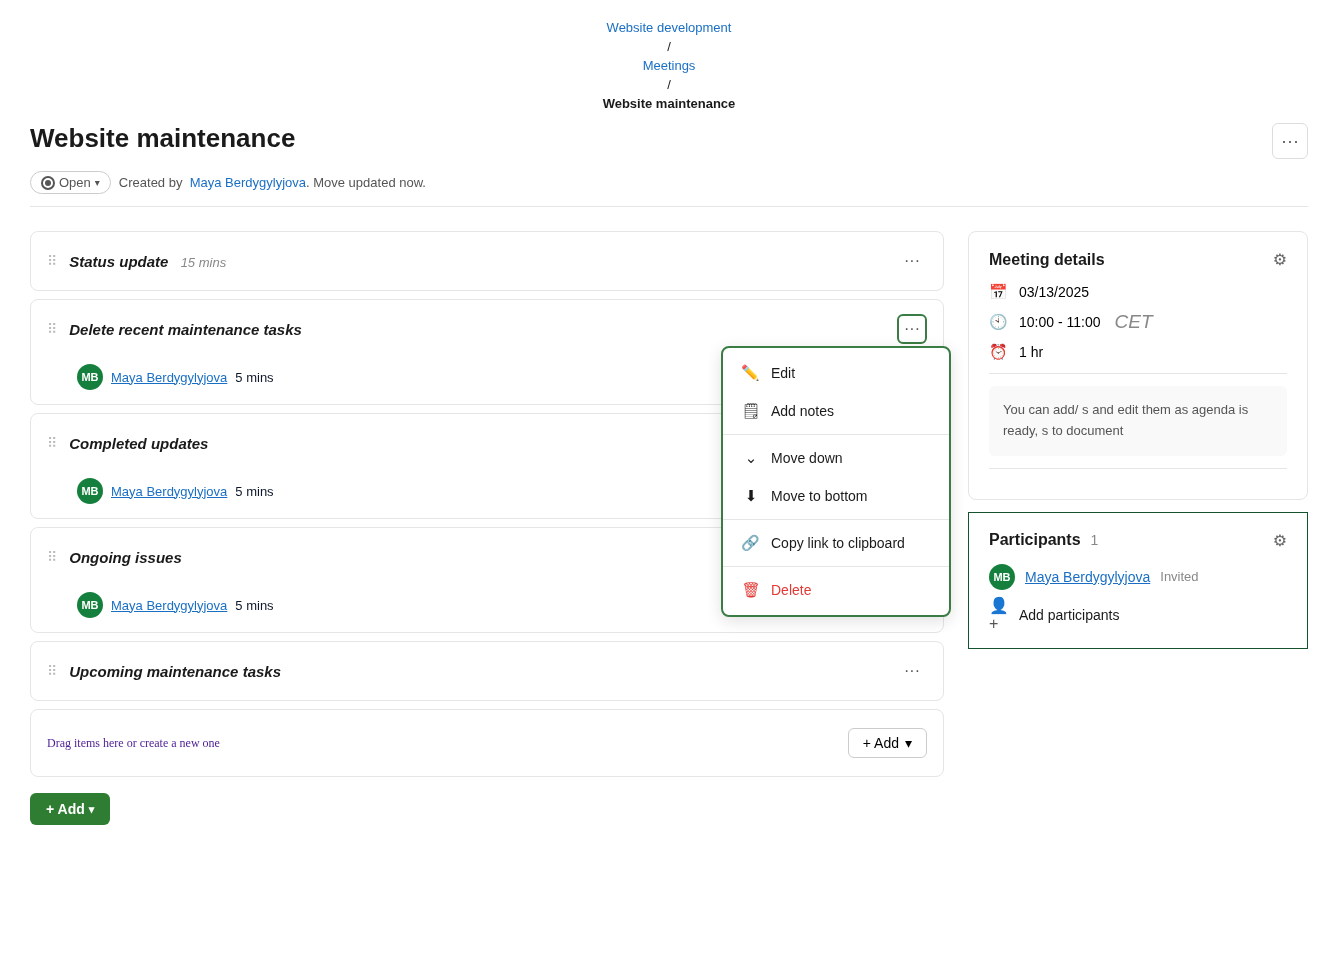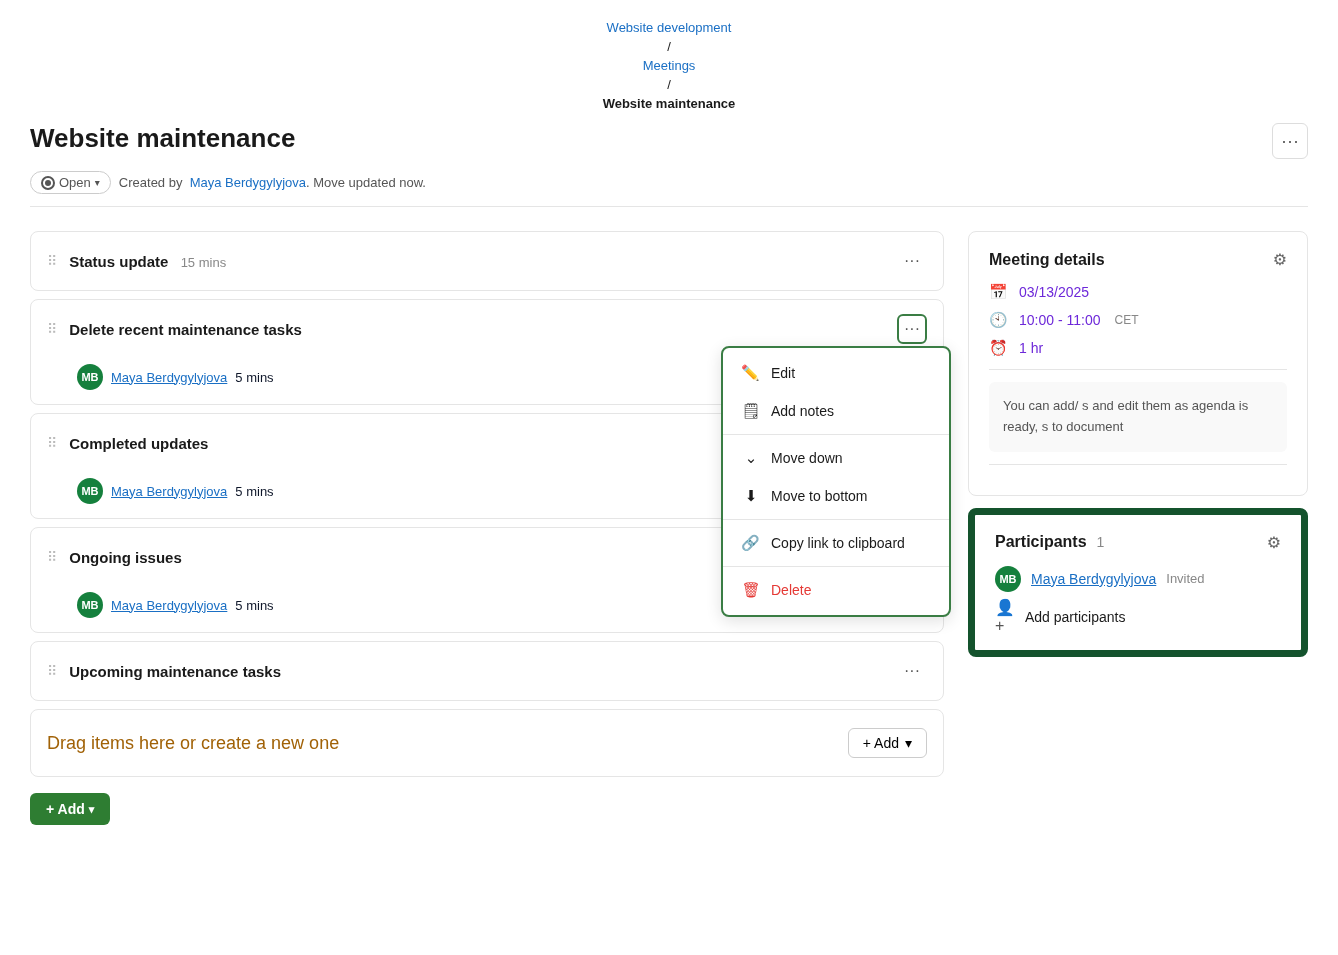--- a/index.html
+++ b/index.html
@@ -28,68 +28,68 @@
     
     .main-layout { display: flex; gap: 24px; align-items: flex-start; }
     
     
     .left-content { flex: 1; min-width: 0; }
     
     
     .agenda-item { border: 1px solid #e5e5e5; border-radius: 8px; margin-bottom: 8px; overflow: visible; position: relative; }
     .agenda-item-header { display: flex; align-items: center; padding: 14px 16px; gap: 10px; }
     .drag-handle { color: #bbb; font-size: 14px; cursor: grab; margin-right: 2px; }
-    .item-title { font-weight: 600; font-size: 15px; flex: 1; }
+    .item-title { font-weight: 600; font-size: 15px; flex: 1; font-style: italic; }
     .item-duration { font-size: 13px; color: #888; font-weight: 400; margin-left: 8px; }
     .item-menu-btn { width: 30px; height: 30px; border: 2px solid #3a7d44; border-radius: 6px; background: #fff; cursor: pointer; display: flex; align-items: center; justify-content: center; color: #555; font-size: 16px; }
     .item-menu-btn-plain { width: 30px; height: 30px; border: none; border-radius: 6px; background: #fff; cursor: pointer; display: flex; align-items: center; justify-content: center; color: #555; font-size: 16px; }
     
     .agenda-sub { display: flex; align-items: center; padding: 6px 16px 14px 46px; gap: 8px; }
     .avatar { width: 26px; height: 26px; border-radius: 50%; background: #15803d; color: #fff; font-size: 11px; font-weight: 700; display: flex; align-items: center; justify-content: center; flex-shrink: 0; }
     .avatar-name { color: #1a6fc4; font-size: 13px; }
     .sub-duration { font-size: 13px; color: #0f172a; }
     
     
     .dropdown-menu { position: absolute; right: -8px; top: 46px; width: 230px; background: #fff; border: 2px solid #3a7d44; border-radius: 8px; box-shadow: 0 4px 16px rgba(0,0,0,0.12); z-index: 100; padding: 6px 0; }
     .dropdown-item { display: flex; align-items: center; gap: 10px; padding: 10px 18px; font-size: 14px; color: #1a1a1a; cursor: pointer; }
     .dropdown-item.delete { color: #e53935; }
     .dropdown-divider { height: 1px; background: #e5e5e5; margin: 4px 0; }
     .menu-icon { font-size: 15px; width: 20px; display: flex; align-items: center; justify-content: center; flex-shrink: 0; }
     
     
     .drag-area { border: 1px solid #e5e5e5; border-radius: 8px; padding: 18px 16px; display: flex; align-items: center; justify-content: space-between; }
-    .drag-area-text { color: #a16207; font-size: 18px; }
+    .drag-area-text { color: #4c1d95; font-size: 12px; font-family: Liberation Serif, serif; }
     .add-btn-outline { display: flex; align-items: center; gap: 6px; border: 1px solid #ccc; border-radius: 6px; padding: 6px 14px; background: #fff; cursor: pointer; font-size: 14px; }
     
     
     .add-button { display: flex; align-items: center; gap: 4px; background: #2e7d32; color: #fff; border: none; border-radius: 6px; padding: 8px 16px; font-size: 14px; font-weight: 600; cursor: pointer; margin-top: 16px; }
     .add-button .chevron { font-size: 11px; }
     
     
     .right-sidebar { width: 340px; flex-shrink: 0; }
     
     .meeting-details-section { border: 1px solid #e5e5e5; border-radius: 8px; padding: 18px 20px; margin-bottom: 12px; }
     .section-header { display: flex; align-items: center; justify-content: space-between; margin-bottom: 14px; }
     .section-title { font-size: 16px; font-weight: 700; }
     .gear-btn { background: none; border: none; cursor: pointer; color: #666; font-size: 16px; }
     
     .detail-row { display: flex; align-items: center; gap: 10px; margin-bottom: 10px; font-size: 14px; }
     .detail-icon { font-size: 15px; color: #555; width: 20px; flex-shrink: 0; }
-    .detail-text { color: #6d28d9; }
-    .detail-timezone { color: #888; font-size: 12px; margin-left: 4px; }
+    .detail-text { color: #000000; }
+    .detail-timezone { color: #888; font-size: 19px; margin-left: 4px; font-style: italic; }
     
     .divider { height: 1px; background: #e5e5e5; margin: 12px 0; }
     
     .notes-section { background: #f9f9f9; border-radius: 6px; padding: 14px; font-size: 13px; color: #555; line-height: 1.6; margin-bottom: 12px; }
     
     .mark-progress-btn { display: flex; align-items: center; gap: 8px; padding: 8px 0; font-size: 14px; color: #1a1a1a; cursor: pointer; background: none; border: none; }
     .progress-icon { width: 20px; height: 20px; border: 2px solid #1a1a1a; border-radius: 50%; display: flex; align-items: center; justify-content: center; }
     .progress-icon::after { content: '▶'; font-size: 8px; margin-left: 1px; }
     
-    .participants-section { border: 7px solid #14532d; border-radius: 8px; padding: 18px 20px; }
+    .participants-section { border: 1px solid #14532d; border-radius: 0; padding: 18px 20px; }
     .participants-header { display: flex; align-items: center; justify-content: space-between; margin-bottom: 14px; }
     .participants-title { font-size: 16px; font-weight: 700; }
     .participants-count { font-size: 14px; color: #888; margin-left: 6px; }
     
     .participant-row { display: flex; align-items: center; gap: 10px; margin-bottom: 10px; }
     .participant-name { color: #1a6fc4; font-size: 14px; }
     .participant-status { color: #888; font-size: 13px; }
     
     .add-participants { display: flex; align-items: center; gap: 8px; color: #1a1a1a; font-size: 14px; cursor: pointer; padding: 4px 0; }
     .add-participants-icon { width: 22px; height: 22px; display: flex; align-items: center; justify-content: center; font-size: 16px; color: #555; }

